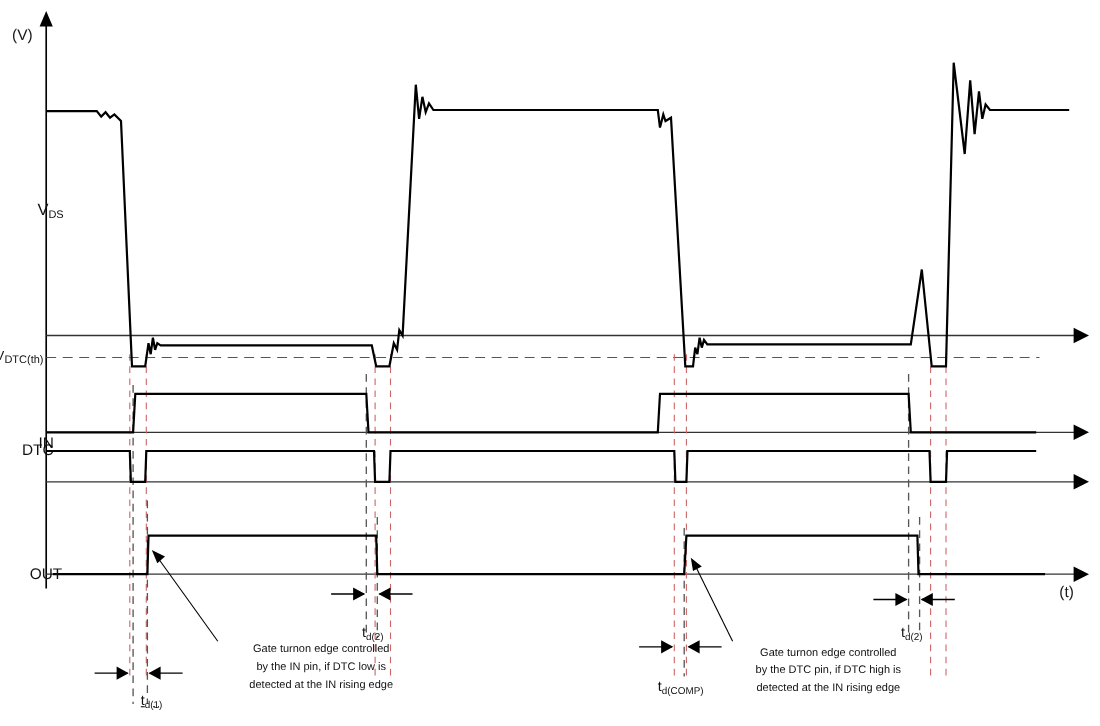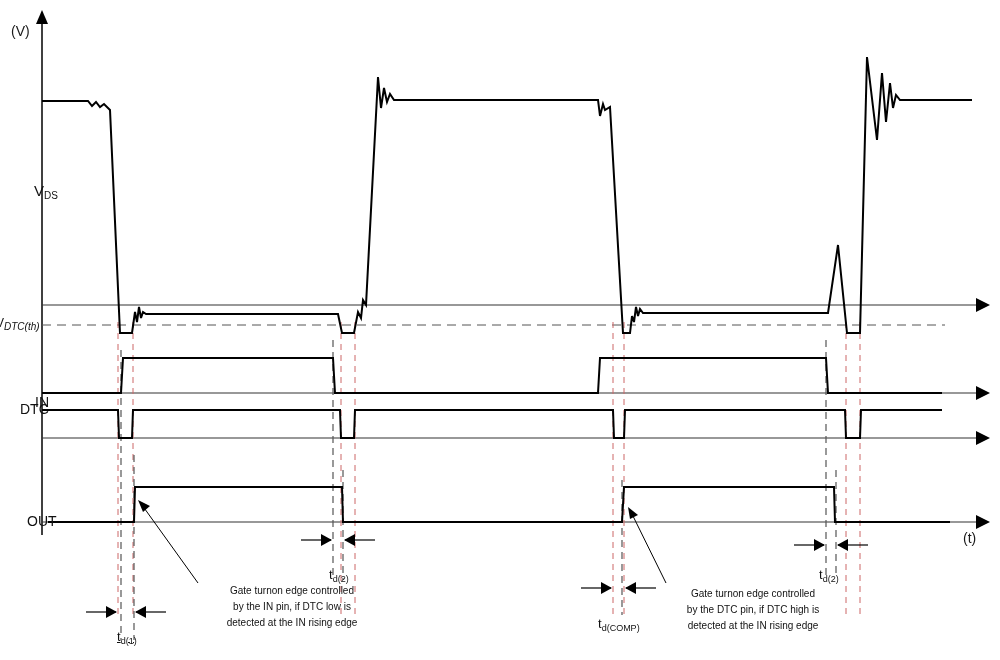--- a/index.html
+++ b/index.html
@@ -97,27 +97,27 @@
     <path d="M628,507 L638,515 L630,519 z" fill="#000"></path>
   </svg>
 
   <div class="lbl axis-unit" style="left:11px; top:23px;">(V)</div>
   <div class="lbl axis-unit" style="left:963px; top:530px;">(t)</div>
 
   <div class="lbl" style="left:10px; top:183px; font-size:15px;margin-left:24px;">
     <span>V</span><sub>DS</sub>
   </div>
   <div class="lbl" style="left:-4px; top:315px; font-size:12px;">
-    <span>V</span><sub style="font-size:10px;font-style:italic;">DTC(th)</sub>
+    <span>V</span><sub style="font-size:10px;">DTC(th)</sub>
   </div>
   <div class="lbl" style="left:35px; top:384px;margin-top:10px;">IN</div>
   <div class="lbl" style="left:20px; top:401px;">DTC</div>
   <div class="lbl" style="left:7px; top:513px;margin-left:20px;">OUT</div>
 
-  <div class="td" style="left:117px; top:629px;text-decoration:underline;">
+  <div class="td" style="left:128px; top:629px;text-decoration:underline;">
     <span>t</span><sub>d(1)</sub>
   </div>
   <div class="td" style="left:329px; top:567px;">
     <span>t</span><sub>d(2)</sub>
   </div>
   <div class="td" style="left:598px; top:616px;">
     <span>t</span><sub>d(COMP)</sub>
   </div>
   <div class="td" style="left:819px; top:567px;">
     <span>t</span><sub>d(2)</sub>

